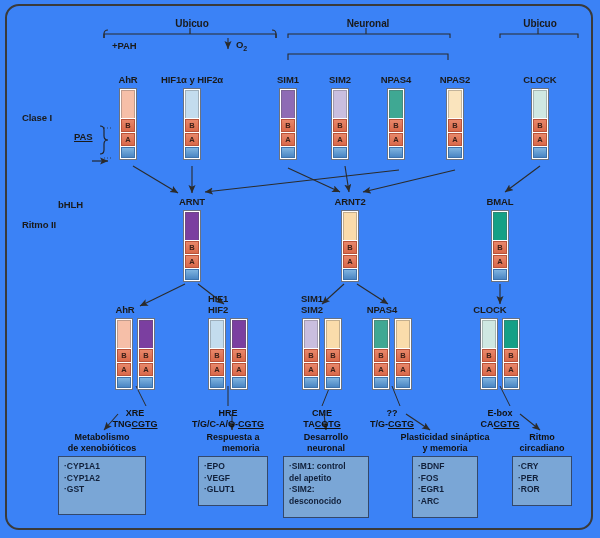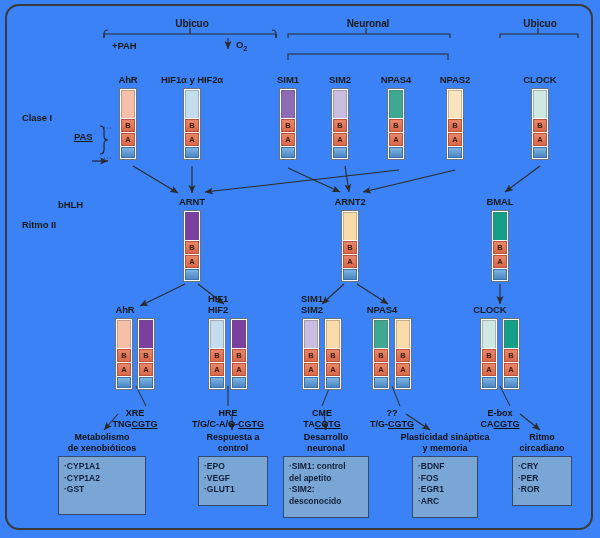--- a/index.html
+++ b/index.html
@@ -210,23 +210,23 @@
         <div class="seg bhlh"></div>
       </div>
       <div class="bar" style="left: 230px; top: 318px;">
         <div class="seg top" style="background: rgb(123, 63, 160);"></div>
         <div class="seg pas">B</div>
         <div class="seg pas">A</div>
         <div class="seg bhlh"></div>
       </div>
       <div class="seqlbl" style="left: 228px; top: 408px;">HRE</div>
       <div class="seqlbl" style="left: 228px; top: 419px;"><span>T/G/C-A/G-</span><span class="u">CGTG</span></div>
-      <div class="cap" style="left: 233px; top: 432px;">
+      <div class="cap" style="left: 233px; top: 432px; text-align: right;">
         <div>Respuesta a</div>
-        <div>control</div>
+        <div>memoria</div>
       </div>
       <div class="box" style="left: 198px; top: 456px; width: 70px; height: 50px;">
         <div>·EPO</div>
         <div>·VEGF</div>
         <div>·GLUT1</div>
       </div>
       <div class="lbl c " style="left: 312px; top: 293px;">SIM1</div>
       <div class="lbl c " style="left: 312px; top: 304px;">SIM2</div>
       <div class="bar" style="left: 302px; top: 318px;">
         <div class="seg top" style="background: rgb(201, 190, 223);"></div>

